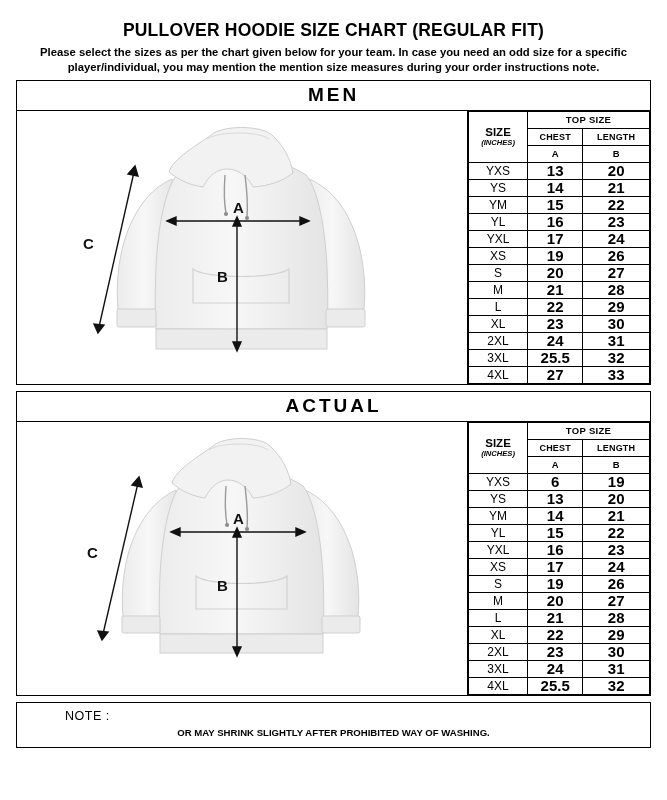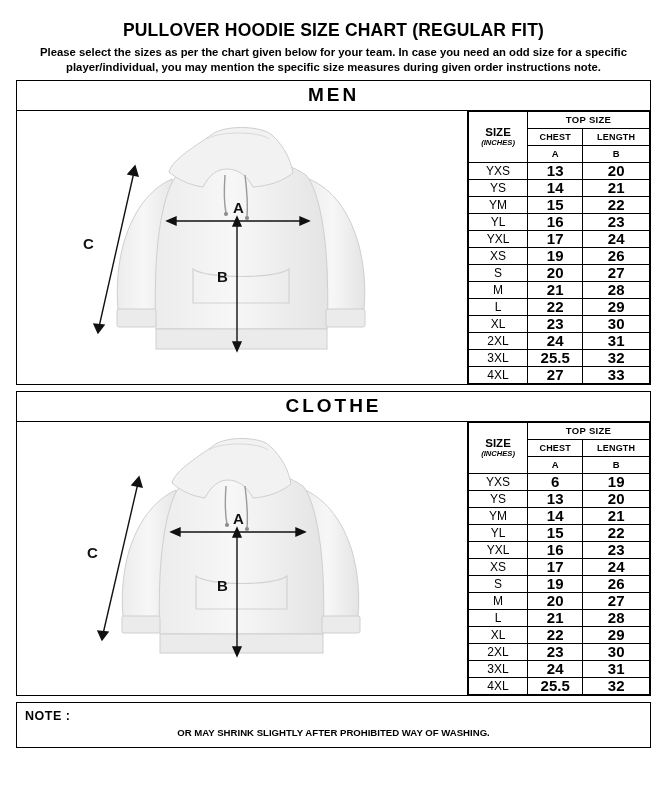--- a/index.html
+++ b/index.html
@@ -132,41 +132,42 @@
   }
 
   
   .note {
     border: 1.5px solid #000;
     margin: 0 4px 4px 4px;
     padding: 6px 8px 8px 8px;
   }
   .note-title {
     font-size: 12.5px;
-    font-weight: bold;
+    font-weight: normal;
     letter-spacing: 0.5px;
     margin-bottom: 4px;
+    margin-left: 40px;
   }
   .note-body {
     font-size: 9.6px;
     font-weight: bold;
     text-align: center;
     line-height: 1.35;
   }
 </style>
 </head>
 <body>
 
 <div class="page">
 
   <div class="header">
     <div class="main-title">PULLOVER HOODIE SIZE CHART (REGULAR FIT)</div>
     <div class="subtitle">
       <span>Please select the sizes as per the chart given below for your team. In case you need an odd size for a specific</span>
-      <span>player/individual, you may mention the specific size measures during given order instructions note.</span>
+      <span>player/individual, you may mention the mention size measures during your order instructions note.</span>
     </div>
   </div>
 
   <div class="section">
     <div class="section-title">MEN</div>
     <div class="section-body">
       <div class="figure-wrap">
         <svg class="hoodie-svg" width="330" height="258" viewBox="0 0 330 258">
           <defs>
             <linearGradient id="gmen" x1="0" y1="0" x2="1" y2="0">
@@ -300,21 +301,21 @@
                 <td class="val">27</td>
                 <td class="val">33</td>
               </tr>
         </tbody>
           </table>
       </div>
     </div>
   </div>
 
   <div class="section">
-    <div class="section-title">CLOTHE</div>
+    <div class="section-title">ACTUAL</div>
     <div class="section-body">
       <div class="figure-wrap women">
         <svg class="hoodie-svg" width="330" height="250" viewBox="0 0 330 250">
           <defs>
             <linearGradient id="gwom" x1="0" y1="0" x2="1" y2="0">
               <stop offset="0%" stop-color="#ececec"></stop>
               <stop offset="45%" stop-color="#f7f7f7"></stop>
               <stop offset="100%" stop-color="#e4e4e4"></stop>
             </linearGradient>
           </defs>

